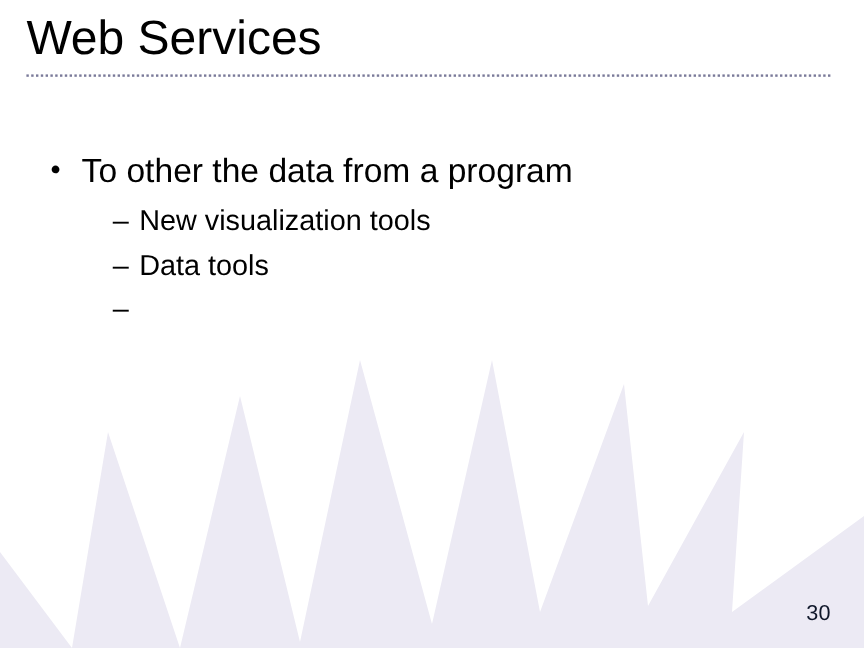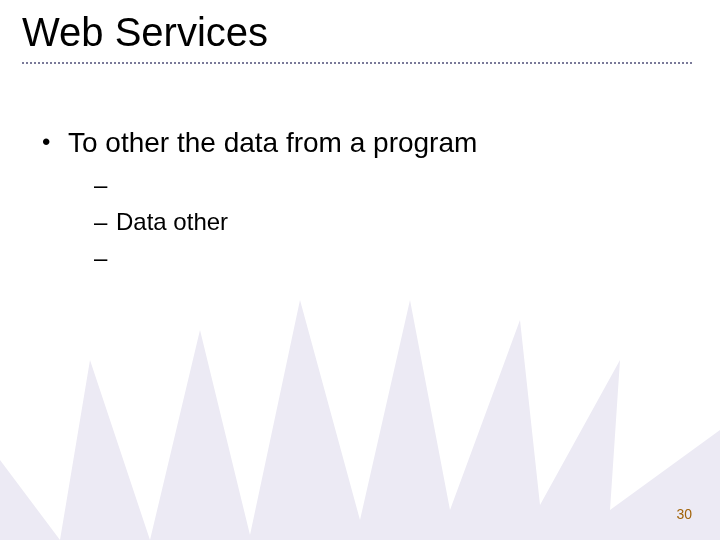--- a/index.html
+++ b/index.html
@@ -72,22 +72,22 @@
     display: flex;
   }
   .bullet-l2 .dash {
     width: 22px;
     flex: 0 0 22px;
   }
   .page-num {
     position: absolute;
     bottom: 18px;
     right: 28px;
-    font-size: 14px;
-    color: #a16207;
+    font-size: 18px;
+    color: #0f172a;
     z-index: 2;
   }
 </style>
 </head>
 <body>
 <div class="slide">
 
   <svg class="bg-shape" viewBox="0 0 720 540" preserveAspectRatio="none">
     <polygon fill="#eceaf4" points="
       0,540
@@ -113,24 +113,25 @@
   <div class="title">Web Services</div>
   <div class="title-underline"></div>
 
   <div class="content">
     <div class="bullet-l1">
       <span class="dot">•</span>
       <span>To other the data from a program</span>
     </div>
     <div class="bullet-l2">
       <span class="dash">–</span>
+      <span>New visualization tools</span>
     </div>
     <div class="bullet-l2">
       <span class="dash">–</span>
-      <span>Data other</span>
+      <span>Data tools</span>
     </div>
     <div class="bullet-l2">
       <span class="dash">–</span>
     </div>
   </div>
 
   <div class="page-num">30</div>
 </div>
 
 </body></html>

